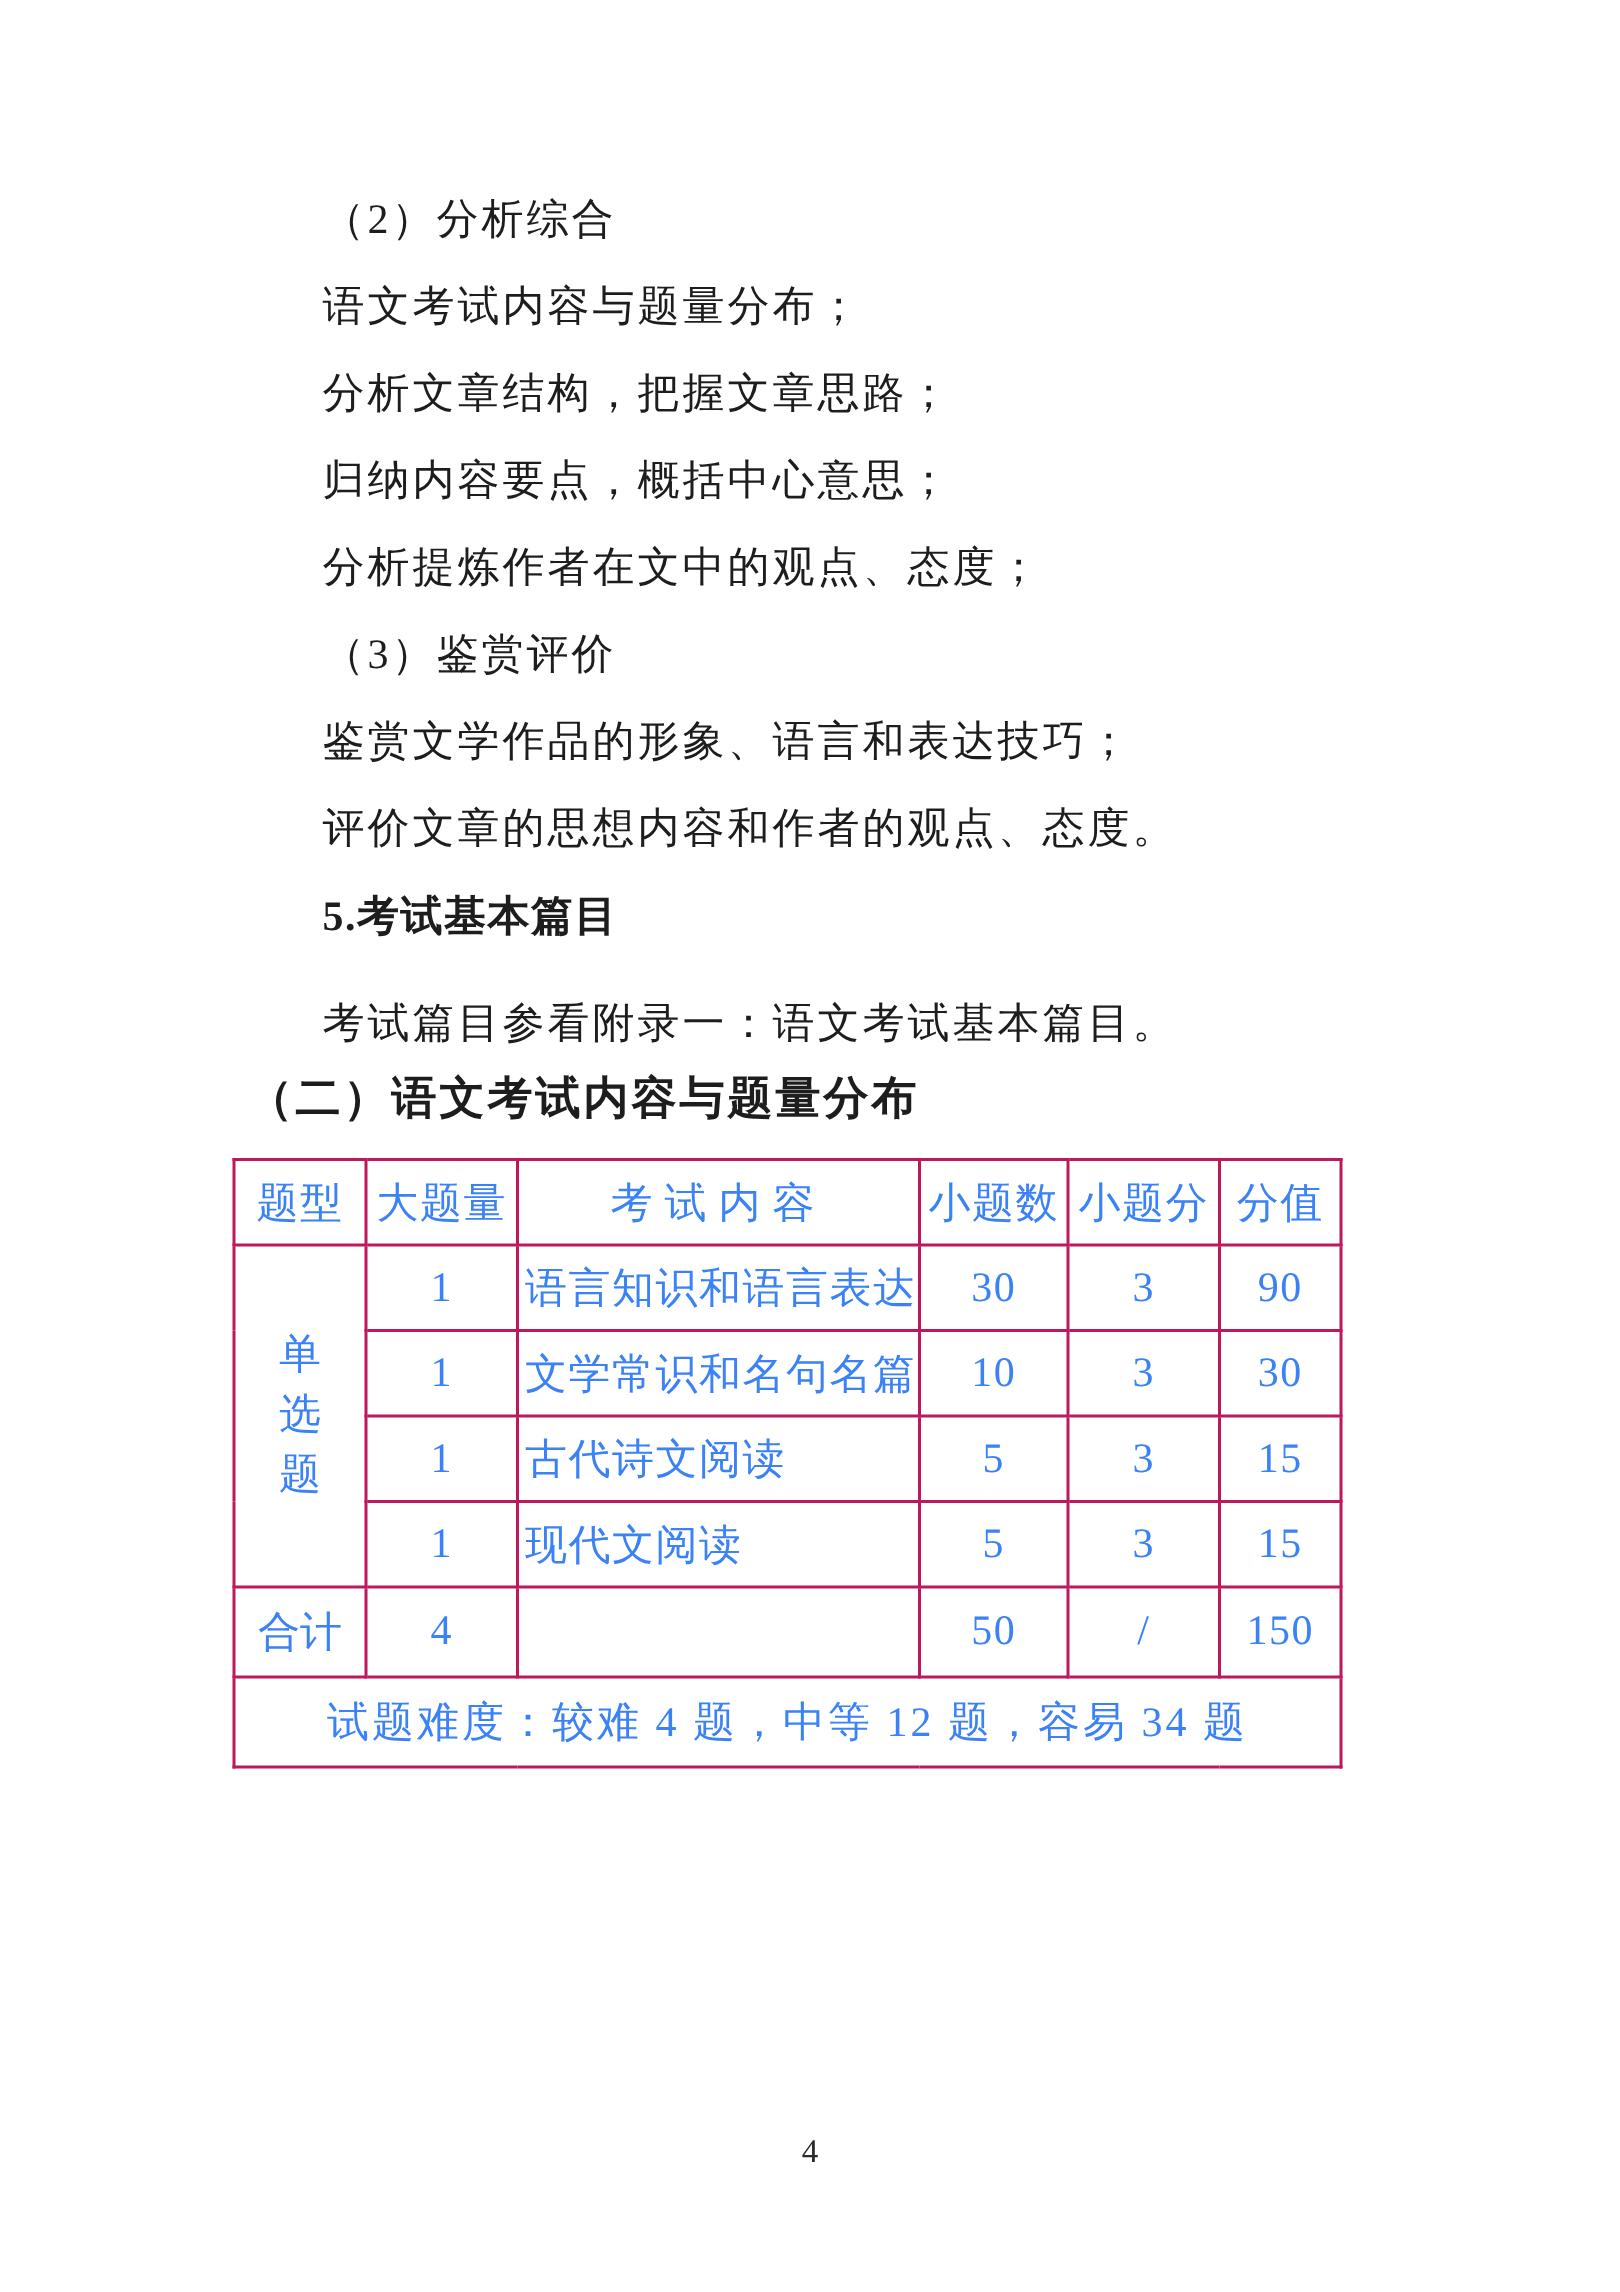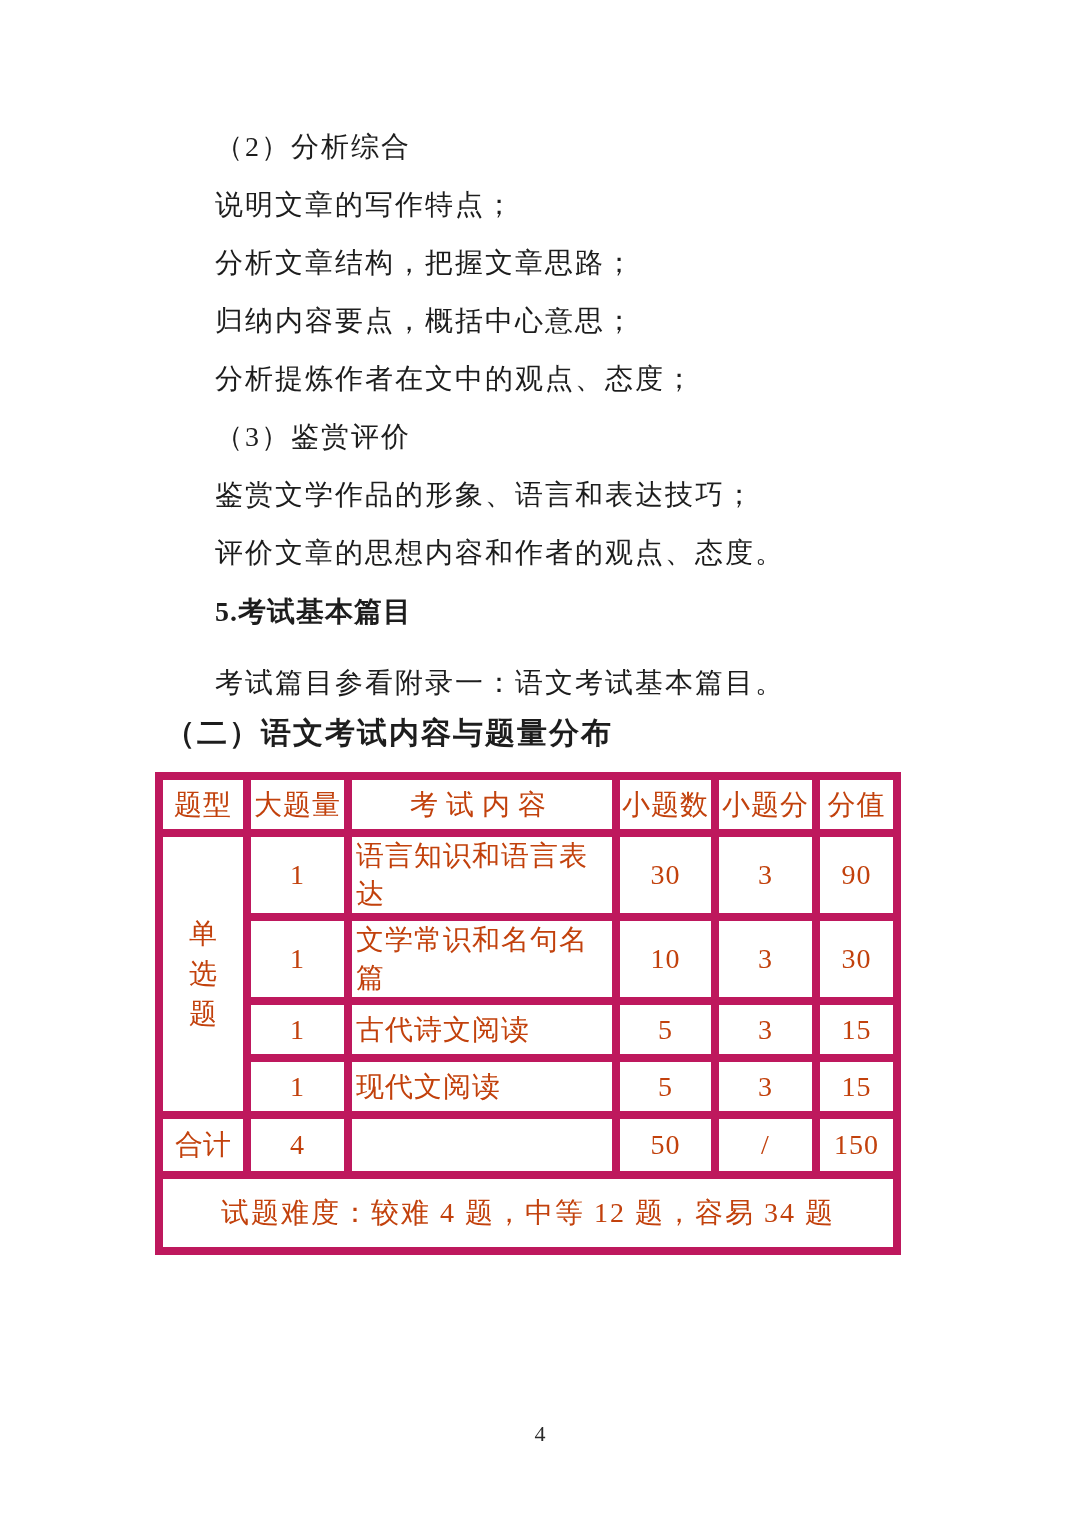--- a/index.html
+++ b/index.html
@@ -48,58 +48,58 @@
     letter-spacing: 2px;
     white-space: nowrap;
   }
   table.dist {
     margin: 21px 0 0 -60px;
     width: 738px;
     border-collapse: collapse;
     table-layout: fixed;
   }
   table.dist th, table.dist td {
-    border: 8px solid #be185d;
+    border: 2px solid #be185d;
     font-size: 28px;
     font-weight: normal;
     text-align: center;
     vertical-align: middle;
     padding: 0;
     height: 57px;
     letter-spacing: 1px;
-    color: #c2410c;
+    color: #3b82f6;
   }
   table.dist td.content-cell { text-align: left; padding-left: 4px; }
   table.dist th.th-content { letter-spacing: 8px; }
   table.dist td.vlabel {
     white-space: pre-line;
     line-height: 40px;
     letter-spacing: 0;
   }
   table.dist td.total-label { letter-spacing: 0; }
   table.dist tr.row-total td { height: 60px; }
-  table.dist tr.row-difficulty td { height: 76px; letter-spacing: 2px; }
+  table.dist tr.row-difficulty td { height: 60px; letter-spacing: 2px; }
   .page-number {
     position: absolute;
     left: 0;
     right: 0;
     top: 1421px;
     text-align: center;
     font-size: 22px;
     color: #2a2a2a;
   }
 </style>
 </head>
 <body>
 
 <div class="page">
   <div class="content">
 
     <p class="line">（2）分析综合</p>
-    <p class="line">说明文章的写作特点；</p>
+    <p class="line">语文考试内容与题量分布；</p>
     <p class="line">分析文章结构，把握文章思路；</p>
     <p class="line">归纳内容要点，概括中心意思；</p>
     <p class="line">分析提炼作者在文中的观点、态度；</p>
     <p class="line">（3）鉴赏评价</p>
     <p class="line">鉴赏文学作品的形象、语言和表达技巧；</p>
     <p class="line">评价文章的思想内容和作者的观点、态度。</p>
 
     <h3 class="heading-5">5.考试基本篇目</h3>
     <p class="para-appendix">考试篇目参看附录一：语文考试基本篇目。</p>
 

